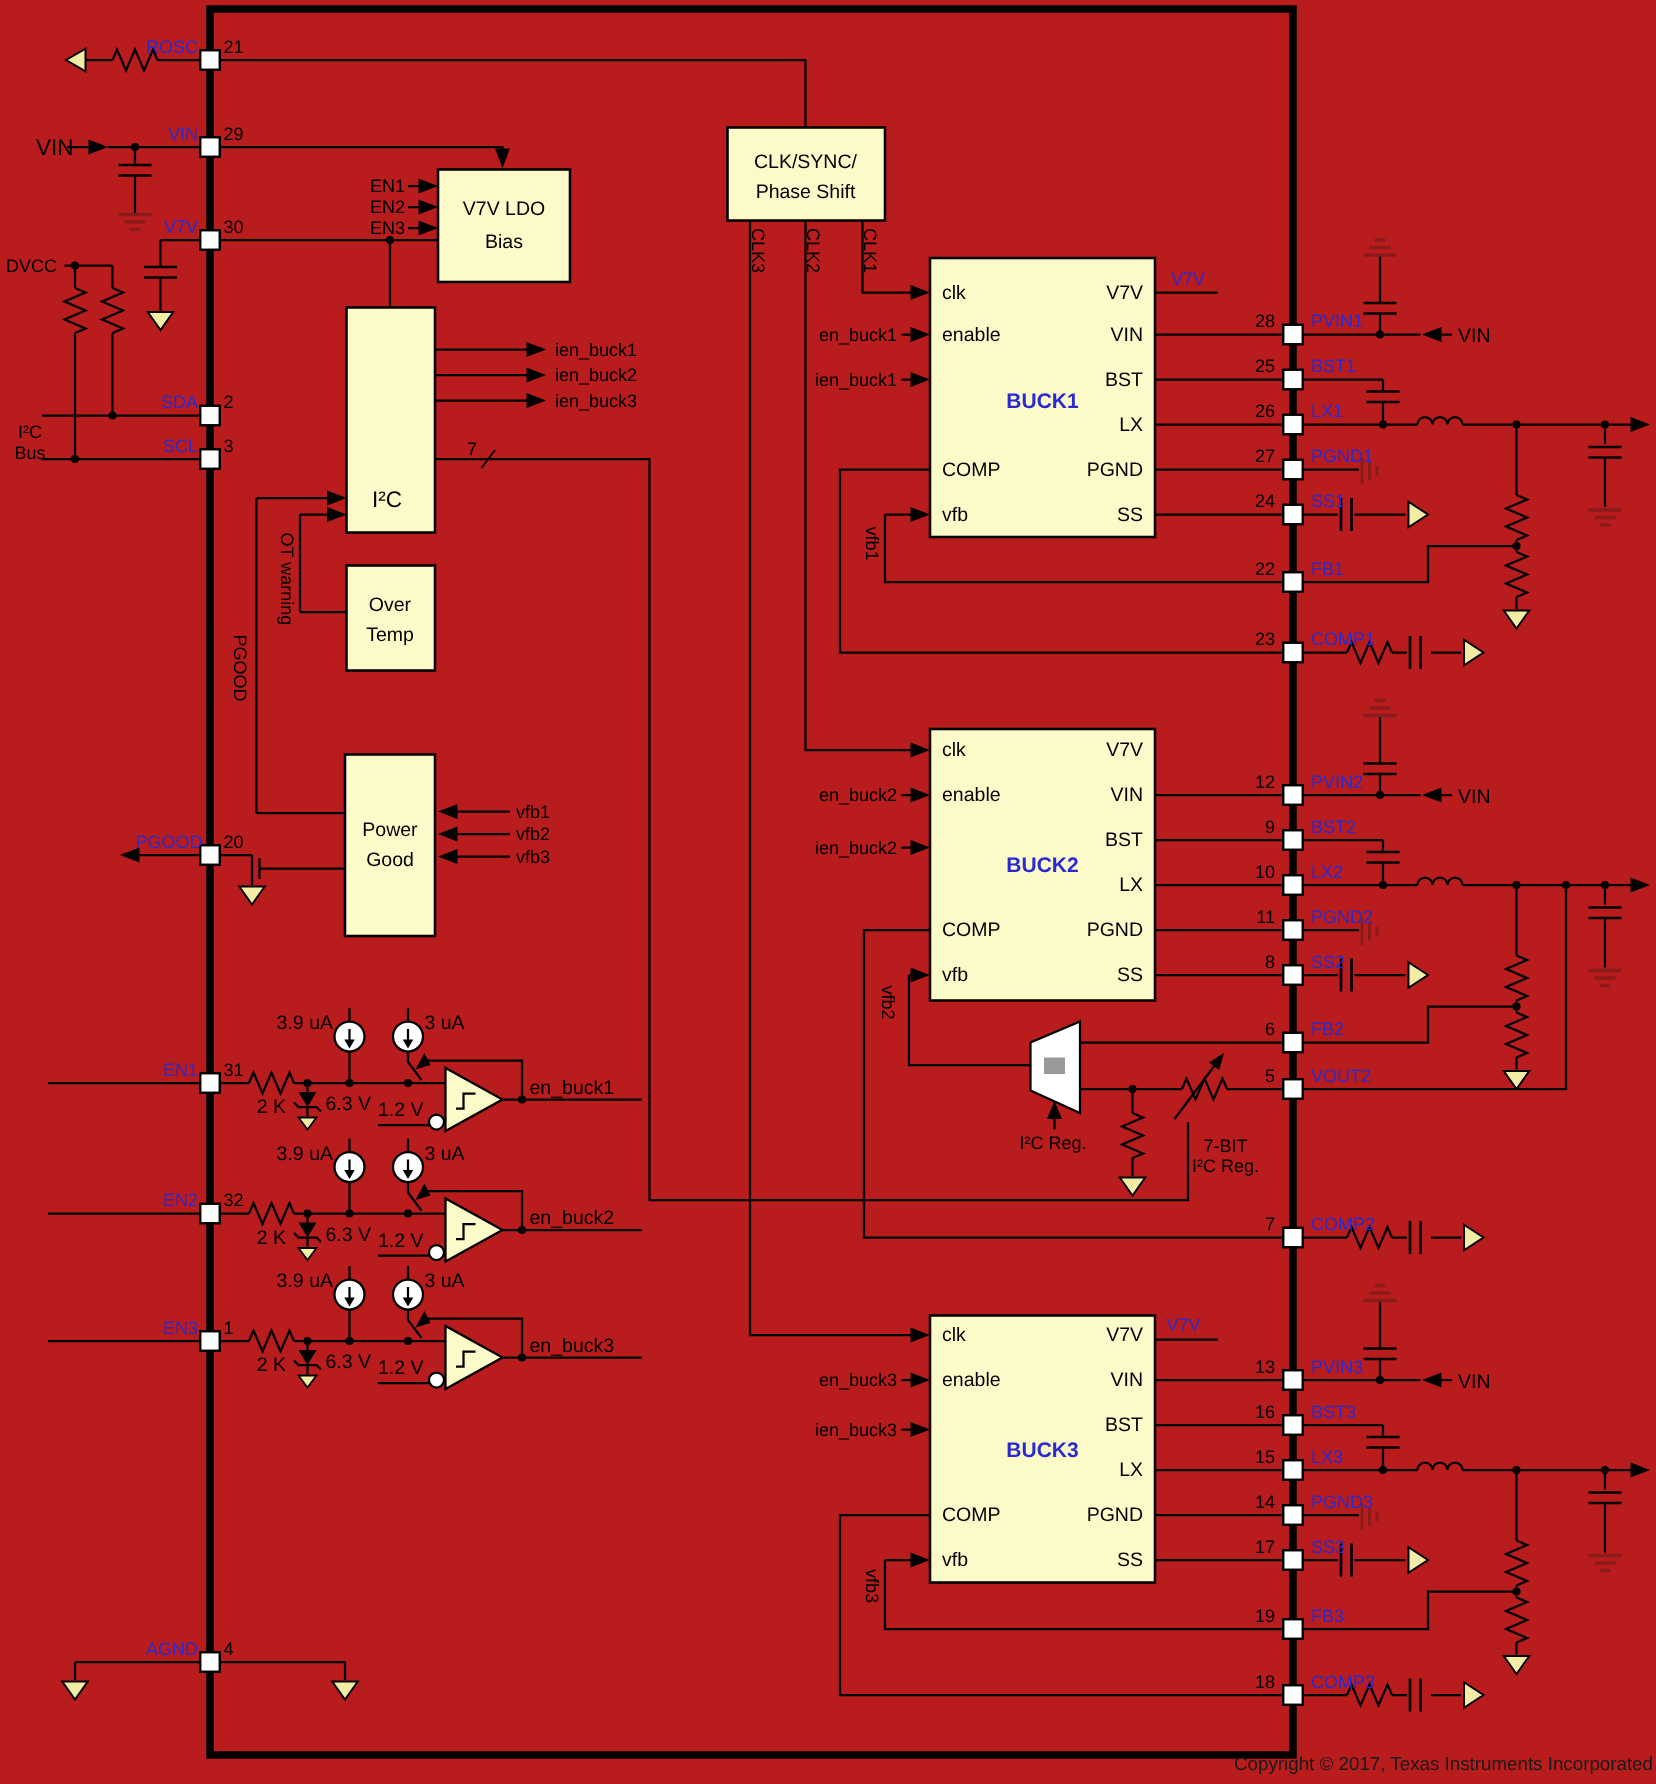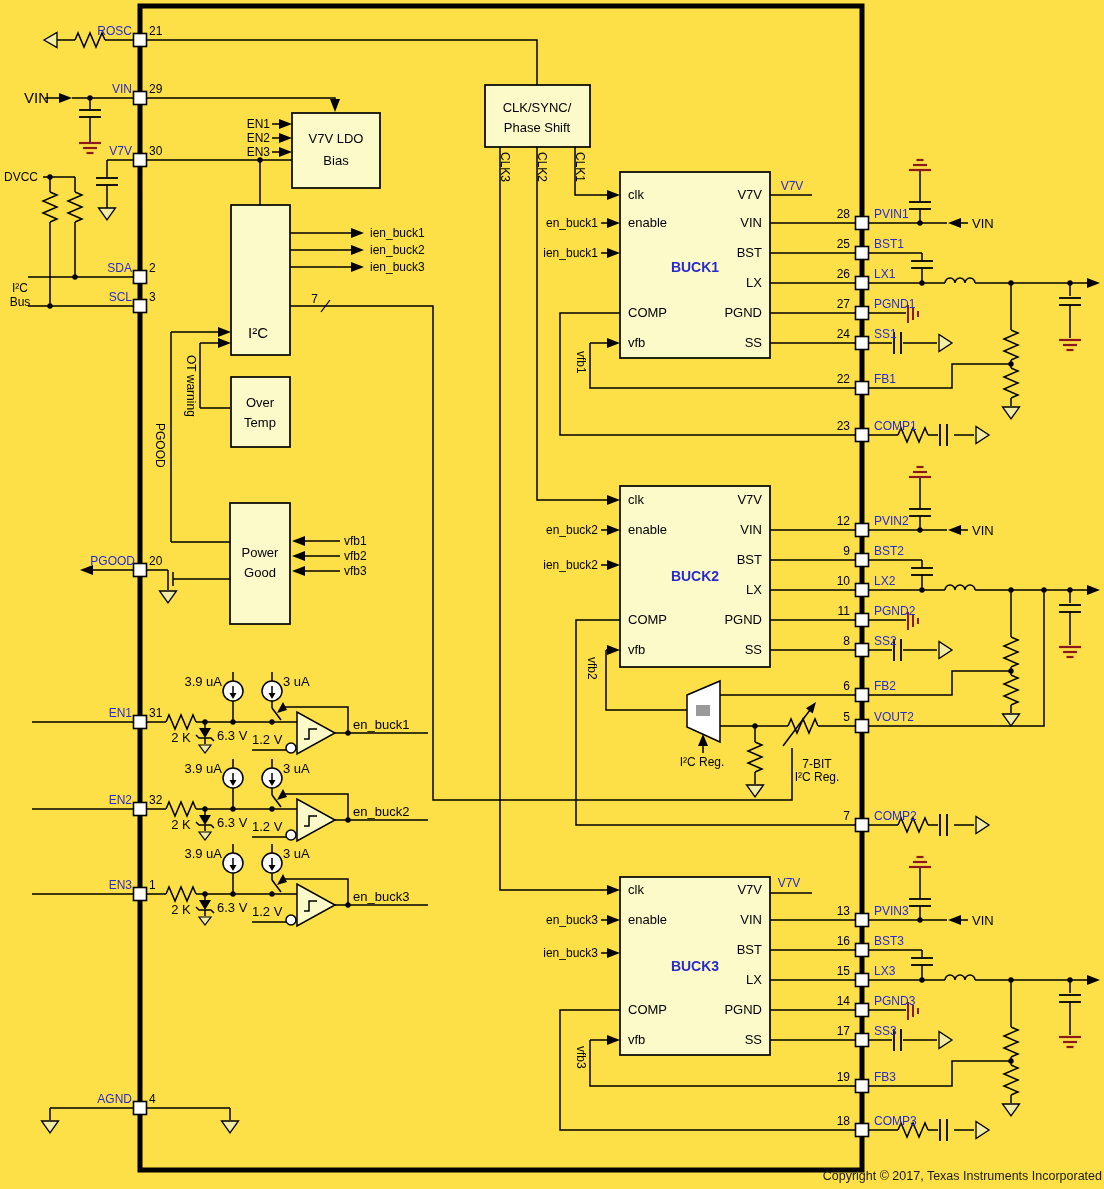--- a/index.html
+++ b/index.html
@@ -1,16 +1,16 @@
 <!DOCTYPE html>
 <html><head>
 <meta charset="utf-8">
 <style>
   html,body{margin:0;background:#fff}
-  .stage{position:relative;width:1104px;height:1189px;background:#fde047;font-family:"Liberation Sans",sans-serif;overflow:hidden}
+  .stage{position:relative;width:1104px;height:1189px;background:#b91c1c;font-family:"Liberation Sans",sans-serif;overflow:hidden}
   svg{position:absolute;left:0;top:0}
   svg text{font-family:"Liberation Sans",sans-serif;font-size:13px;fill:#000}
   .w{stroke:#000;stroke-width:1.5;fill:none}
   .blk{fill:#FCFAC8;stroke:#000;stroke-width:1.7}
   .b{fill:#2A2ACF}
   .s{font-size:12px}
   .big{font-size:15px}
   .bt{font-size:14px;font-weight:bold;fill:#2A2ACF}
   .vert{font-size:12px}
   .cpy{font-size:12.5px;fill:#1a1a1a}

